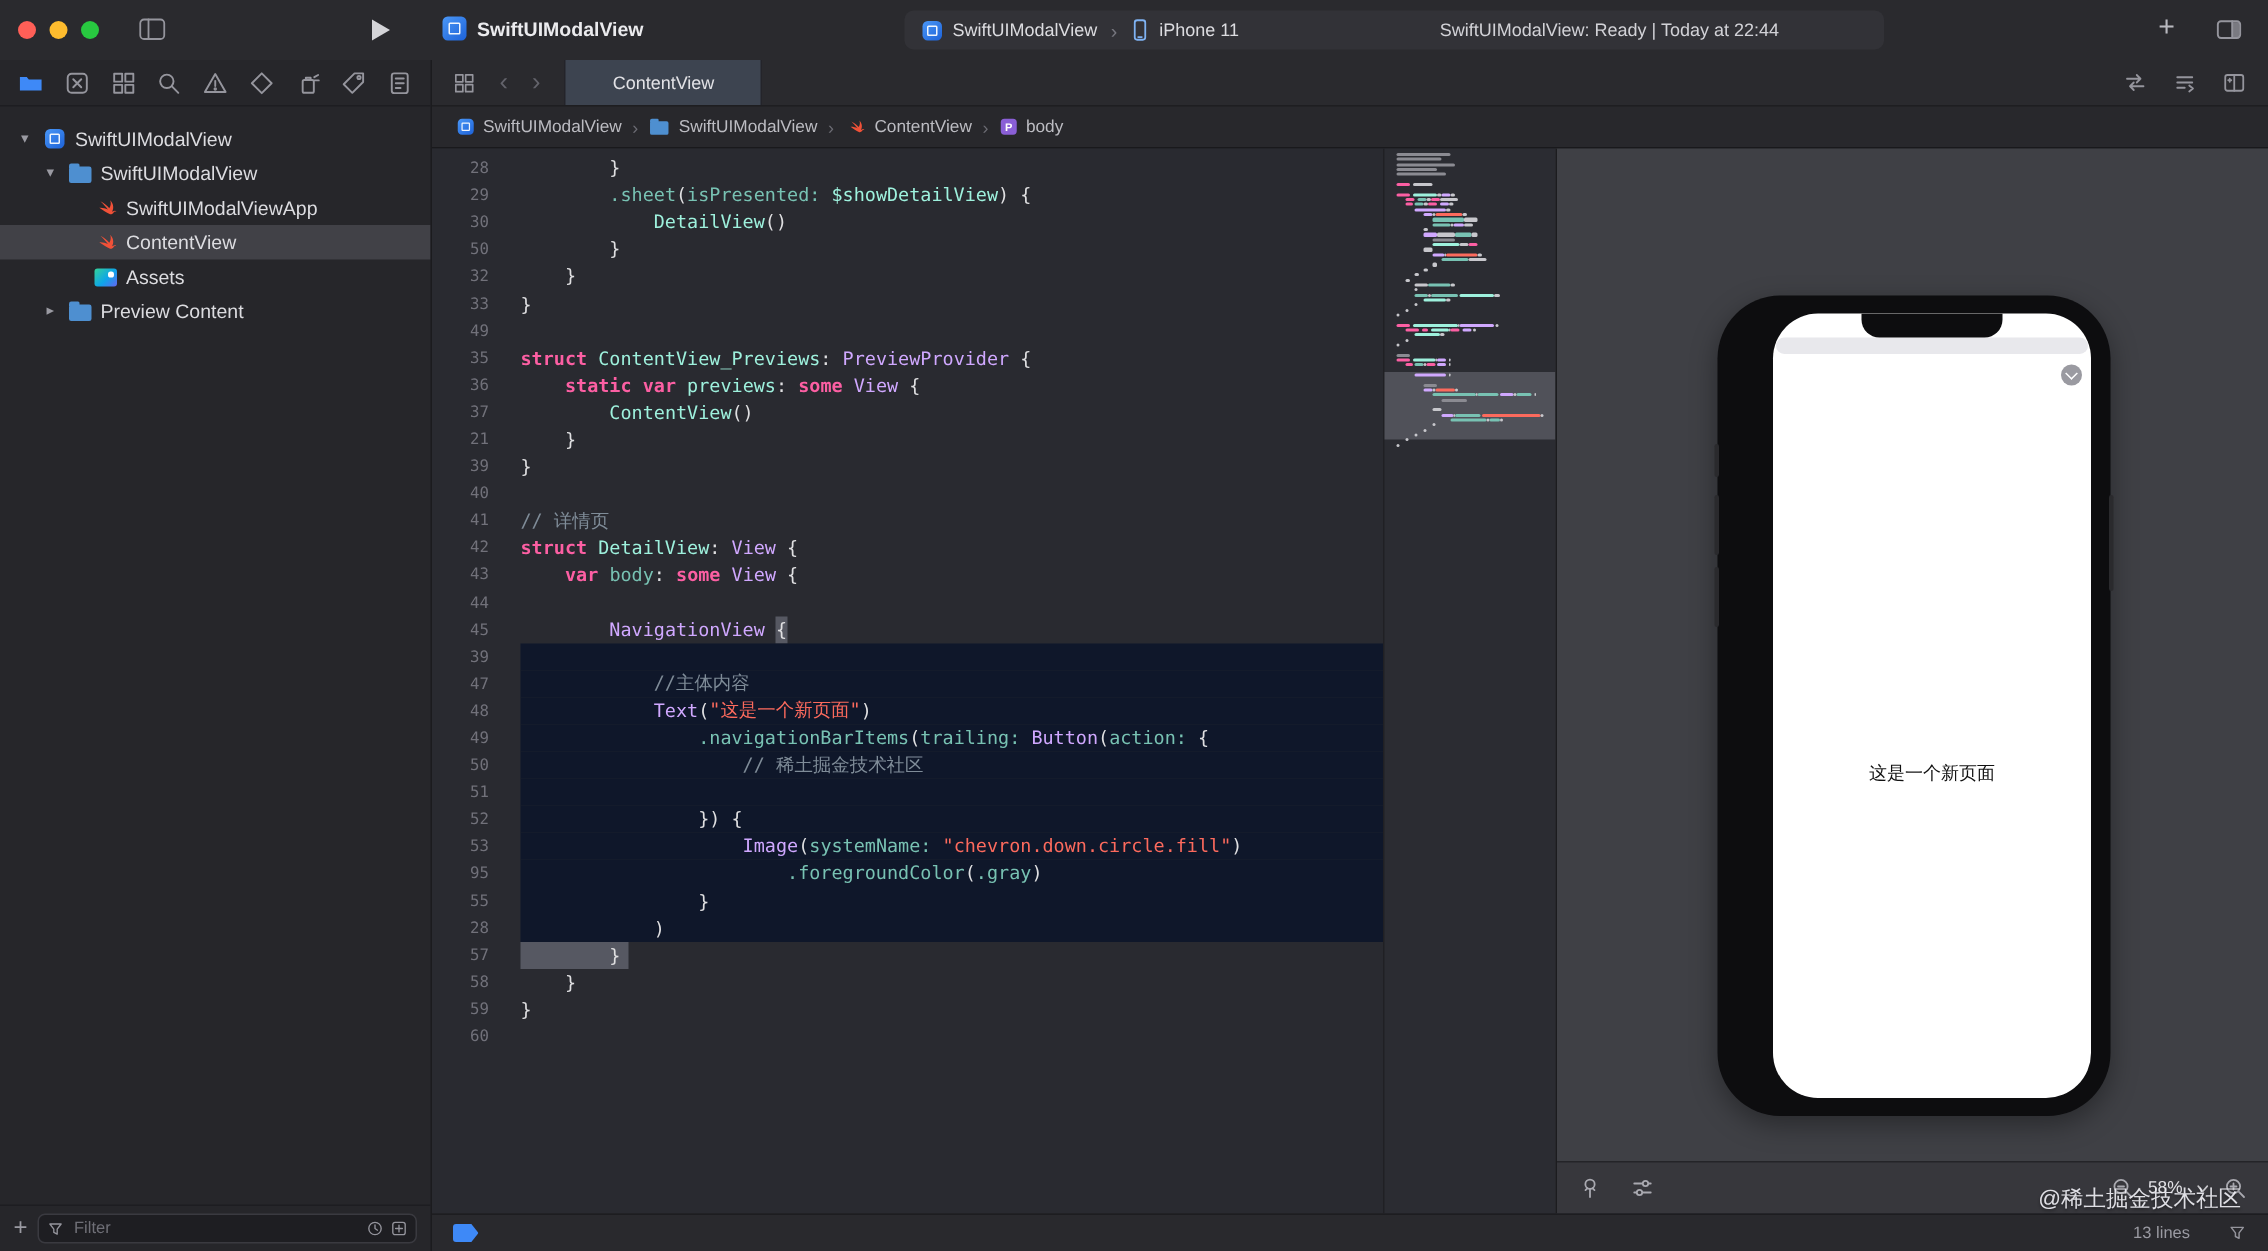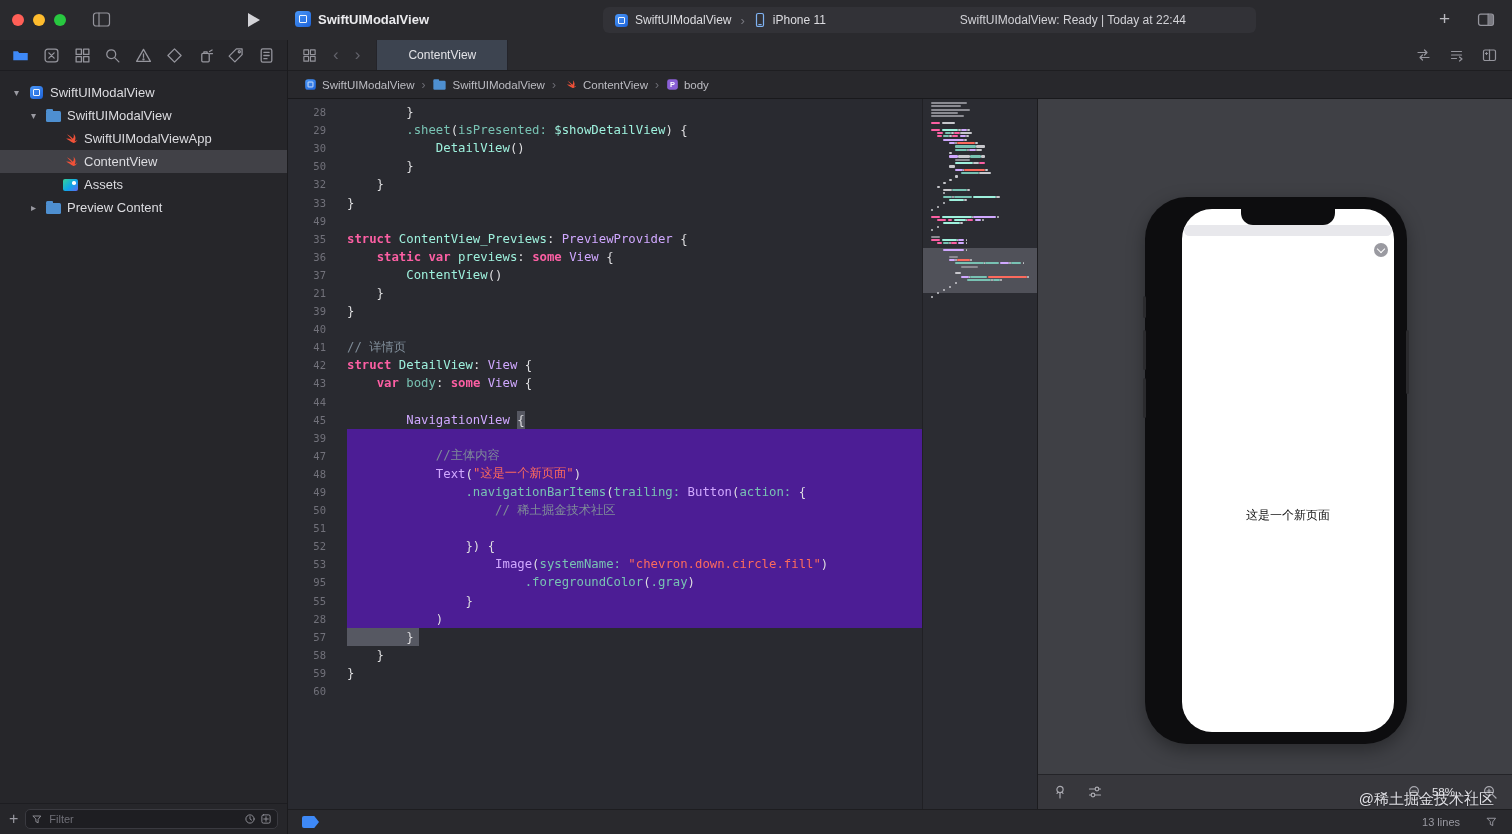--- a/index.html
+++ b/index.html
@@ -77,21 +77,21 @@
 
   .content{flex:1;display:flex;min-height:0;}
   
   .codearea{width:634px;background:#292a30;overflow:hidden;flex:none;padding-top:4px;box-sizing:border-box;}
   .crow{display:flex;height:18.1px;align-items:center;}
   .ln{width:38px;text-align:right;color:#71717a;font-size:10.5px;flex:none;
       font-family:"DejaVu Sans Mono",monospace;}
   .ctext{margin-left:21px;flex:1;min-width:0;height:100%;display:flex;align-items:center;white-space:pre;
          font-family:"DejaVu Sans Mono",monospace;font-size:12.3px;}
   .ctext span{flex:none;}
-  .selfull{background:#4c1d95;text-align:center;}
+  .selfull{background:#0f172a;text-align:center;}
   .seltail{flex:1;background:#565862;display:flex;align-items:center;height:100%;white-space:pre;}
   .selhead{display:flex;align-items:center;height:100%;background:#565862;padding-right:5px;white-space:pre;}
   .tk-p{color:#dfdfe1}.tk-k{color:#fc5fa3;font-weight:bold}.tk-t{color:#d0a8ff}
   .tk-m{color:#9ef1dd}.tk-f{color:#78c2b3}.tk-s{color:#fc6a5d}.tk-c{color:#7f8c98}
 
   
   .minimap{width:114px;background:#2b2c32;border-left:1px solid #202024;position:relative;flex:none;}
   .mmrow{position:absolute;left:8px;height:2.1px;display:flex;}
   .mmrow i{height:2.1px;border-radius:1px;flex:none;display:block;}
   .mm-sel{position:absolute;left:0;right:0;background:rgba(150,152,162,.35);}

